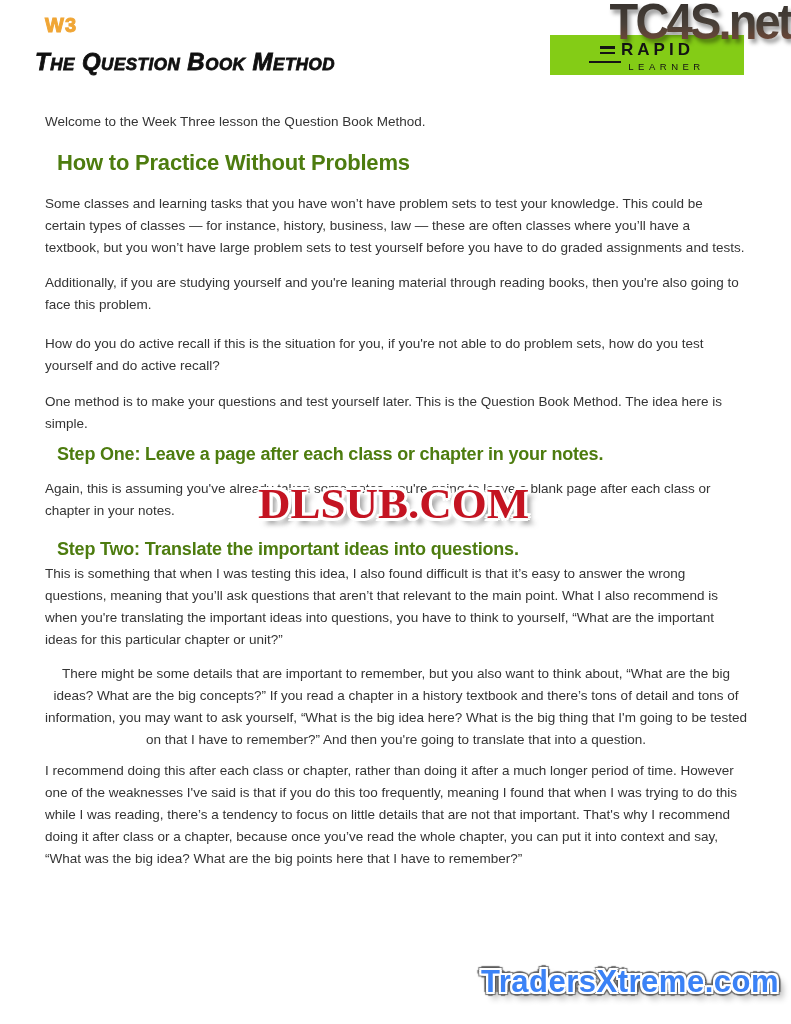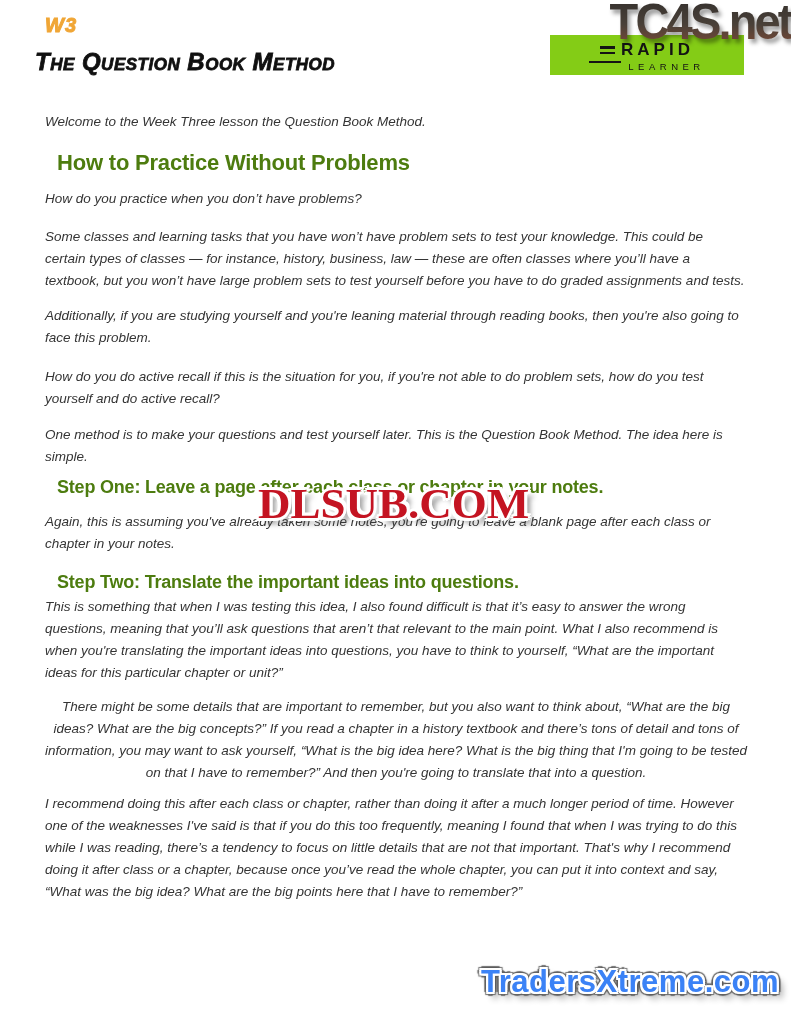--- a/index.html
+++ b/index.html
@@ -4,21 +4,21 @@
 <style>
   html,body { margin:0; padding:0; background:#ffffff; }
   .page {
     position:relative; width:791px; height:1024px; background:#ffffff;
     font-family:"Liberation Sans", sans-serif; overflow:hidden;
   }
 
   
   .week-label {
     position:absolute; left:45px; top:14px;
-    font-size:20px; font-weight:900; font-style:italic;
+    font-size:20px; font-weight:900; 
     letter-spacing:1px; color:#f0a636;
     -webkit-text-stroke:1px #f0a636;
   }
   .doc-title {
     position:absolute; left:35px; top:48px;
     font-size:24px; font-weight:900; font-style:italic;
     font-variant:small-caps; letter-spacing:.5px; color:#101010;
     -webkit-text-stroke:.8px #101010;
   }
 
@@ -48,21 +48,21 @@
       text-shadow:none; filter:drop-shadow(3px 4px 2px rgba(0,0,0,.4));
     }
   }
 
   
   .content {
     position:absolute; left:45px; top:111px; width:702px;
     font-size:13.5px; line-height:22px; color:#343434;
     letter-spacing:0; 
   }
-  .content p { margin:0;font-style:italic; }
+  .content p { margin:0; }
   .content h1, .content h2 { margin:12px; color:#4d7c0f; letter-spacing:-.2px; }
   h1.main-h { font-size:22px; line-height:28px; margin-top:16px; margin-bottom:11px; }
   h2.step-h { font-size:18px; line-height:24px; }
   .mt16 { margin-top:16px !important; }
   .mt13 { margin-top:13px !important; }
   .mt17 { margin-top:17px !important; }
   .mt14 { margin-top:14px !important; }
   .mt12 { margin-top:12px !important;text-align:center; }
   .mt9  { margin-top:9px  !important; }
   .step1-h { margin-top:7px !important; margin-bottom:12px !important; }
@@ -116,21 +116,20 @@
     </div>
   </div>
 
   <div class="wm-tc4s">TC4S.net</div>
 
   <div class="content">
     <p>Welcome to the Week Three lesson the Question Book Method.</p>
 
     <h1 class="main-h">How to Practice Without Problems</h1>
 
-    <p>How do you practice when you don’t have problems?</p>
     <p class="mt16">Some classes and learning tasks that you have won’t have problem sets to test your knowledge. This could be certain types of classes — for instance, history, business, law — these are often classes where you’ll have a textbook, but you won’t have large problem sets to test yourself before you have to do graded assignments and tests.</p>
     <p class="mt13">Additionally, if you are studying yourself and you're leaning material through reading books, then you're also going to face this problem.</p>
     <p class="mt17">How do you do active recall if this is the situation for you, if you're not able to do problem sets, how do you test yourself and do active recall?</p>
     <p class="mt14">One method is to make your questions and test yourself later. This is the Question Book Method. The idea here is simple.</p>
 
     <h2 class="step-h step1-h">Step One: Leave a page after each class or chapter in your notes.</h2>
     <p>Again, this is assuming you've already taken some notes, you're going to leave a blank page after each class or chapter in your notes.</p>
 
     <h2 class="step-h step2-h">Step Two: Translate the important ideas into questions.</h2>
     <p>This is something that when I was testing this idea, I also found difficult is that it’s easy to answer the wrong questions, meaning that you’ll ask questions that aren’t that relevant to the main point. What I also recommend is when you're translating the important ideas into questions, you have to think to yourself, “What are the important ideas for this particular chapter or unit?”</p>

